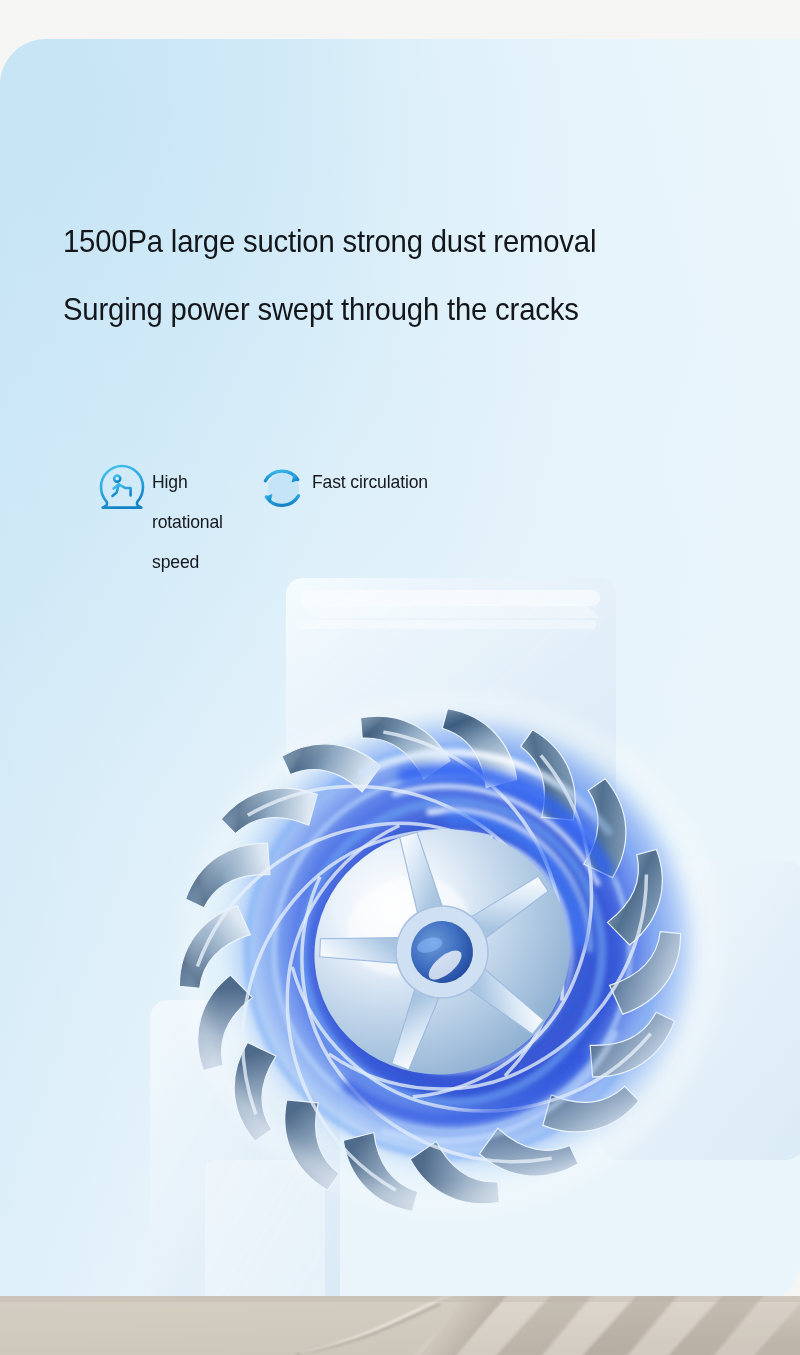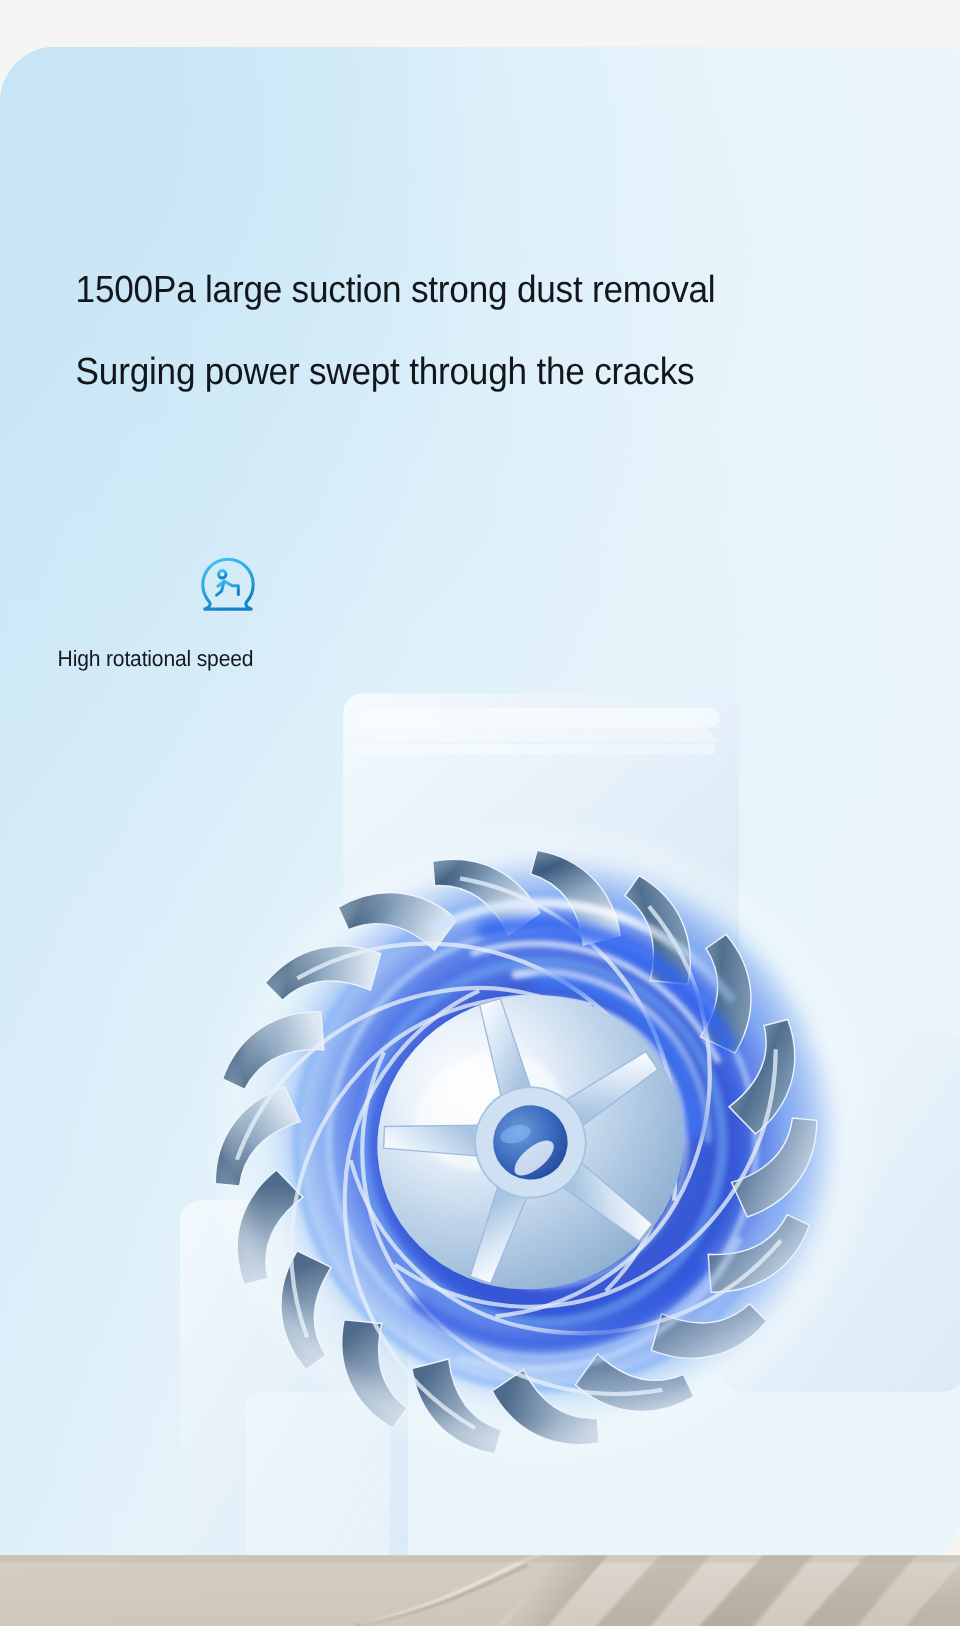--- a/index.html
+++ b/index.html
@@ -74,22 +74,22 @@
   .features {
     position: absolute;
     left: 30px;
     top: 462px;
     display: flex;
     z-index: 4;
   }
   .feature {
     width: 190px;
     display: flex;
-    flex-direction: column;
-    align-items: flex-end;
+    flex-direction: row;
+    align-items: flex-start;
   }
   .feature.second { width: 200px; }
   .feature-icon {
     width: 60px;
     height: 54px;
     margin-left: 62px;
     margin-bottom: 13px;
     display: block;
   }
   .feature.second .feature-icon { margin-left: 32px; }
@@ -354,20 +354,42 @@
                    C9,13.4 18.4,4 30,4 Z" fill="none" stroke="url(#domeStroke)" stroke-width="2.6" stroke-linejoin="round"></path>
 
           <circle cx="25.2" cy="16.6" r="3.1" fill="none" stroke="url(#domeStroke)" stroke-width="2.5"></circle>
           <path d="M21.6,26.4 L26.8,22.3 L33.6,26.1 L38.6,26.1 L38.6,33.4" fill="none" stroke="url(#domeStroke)" stroke-width="2.5" stroke-linecap="round" stroke-linejoin="round"></path>
           <path d="M26.8,22.3 L24.6,30.6 L20.4,33.9" fill="none" stroke="url(#domeStroke)" stroke-width="2.5" stroke-linecap="round" stroke-linejoin="round"></path>
         </svg>
       </span>
       <span class="feature-label">High rotational speed</span>
     </div>
 
+    <div class="feature second">
+      <span class="feature-icon">
+        <svg viewBox="0 0 60 54" width="60" height="54" xmlns="http://www.w3.org/2000/svg">
+          <defs>
+            <linearGradient id="arrowStroke" x1="0" y1="0" x2="0.5" y2="1">
+              <stop offset="0%" stop-color="#3fbcee"></stop>
+              <stop offset="60%" stop-color="#2099db"></stop>
+              <stop offset="100%" stop-color="#1482c5"></stop>
+            </linearGradient>
+          </defs>
+
+          <circle cx="31.5" cy="26.5" r="15.5" fill="#bfe2f6" opacity=".85"></circle>
+
+          <path d="M13.4,18.8 A19,19 0 0 1 45.8,17.6" fill="none" stroke="url(#arrowStroke)" stroke-width="3.2" stroke-linecap="round"></path>
+          <path d="M41.6,11.4 L46.9,17.9 L39.6,20.4 Z" fill="url(#arrowStroke)"></path>
+
+          <path d="M46.6,33.6 A19,19 0 0 1 14.2,34.8" fill="none" stroke="url(#arrowStroke)" stroke-width="3.2" stroke-linecap="round"></path>
+          <path d="M18.4,41 L13.1,34.5 L20.4,32 Z" fill="url(#arrowStroke)"></path>
+        </svg>
+      </span>
+      <span class="feature-label">Fast circulation</span>
+    </div>
   </div>
 
   <div class="top-margin"></div>
 
   <div class="fabric">
     <svg width="800" height="59" viewBox="0 0 800 59" xmlns="http://www.w3.org/2000/svg">
       <defs>
         <linearGradient id="clothBase" x1="0" y1="0" x2="0.3" y2="1">
           <stop offset="0%" stop-color="#d8d1c7"></stop>
           <stop offset="45%" stop-color="#cdc5ba"></stop>

